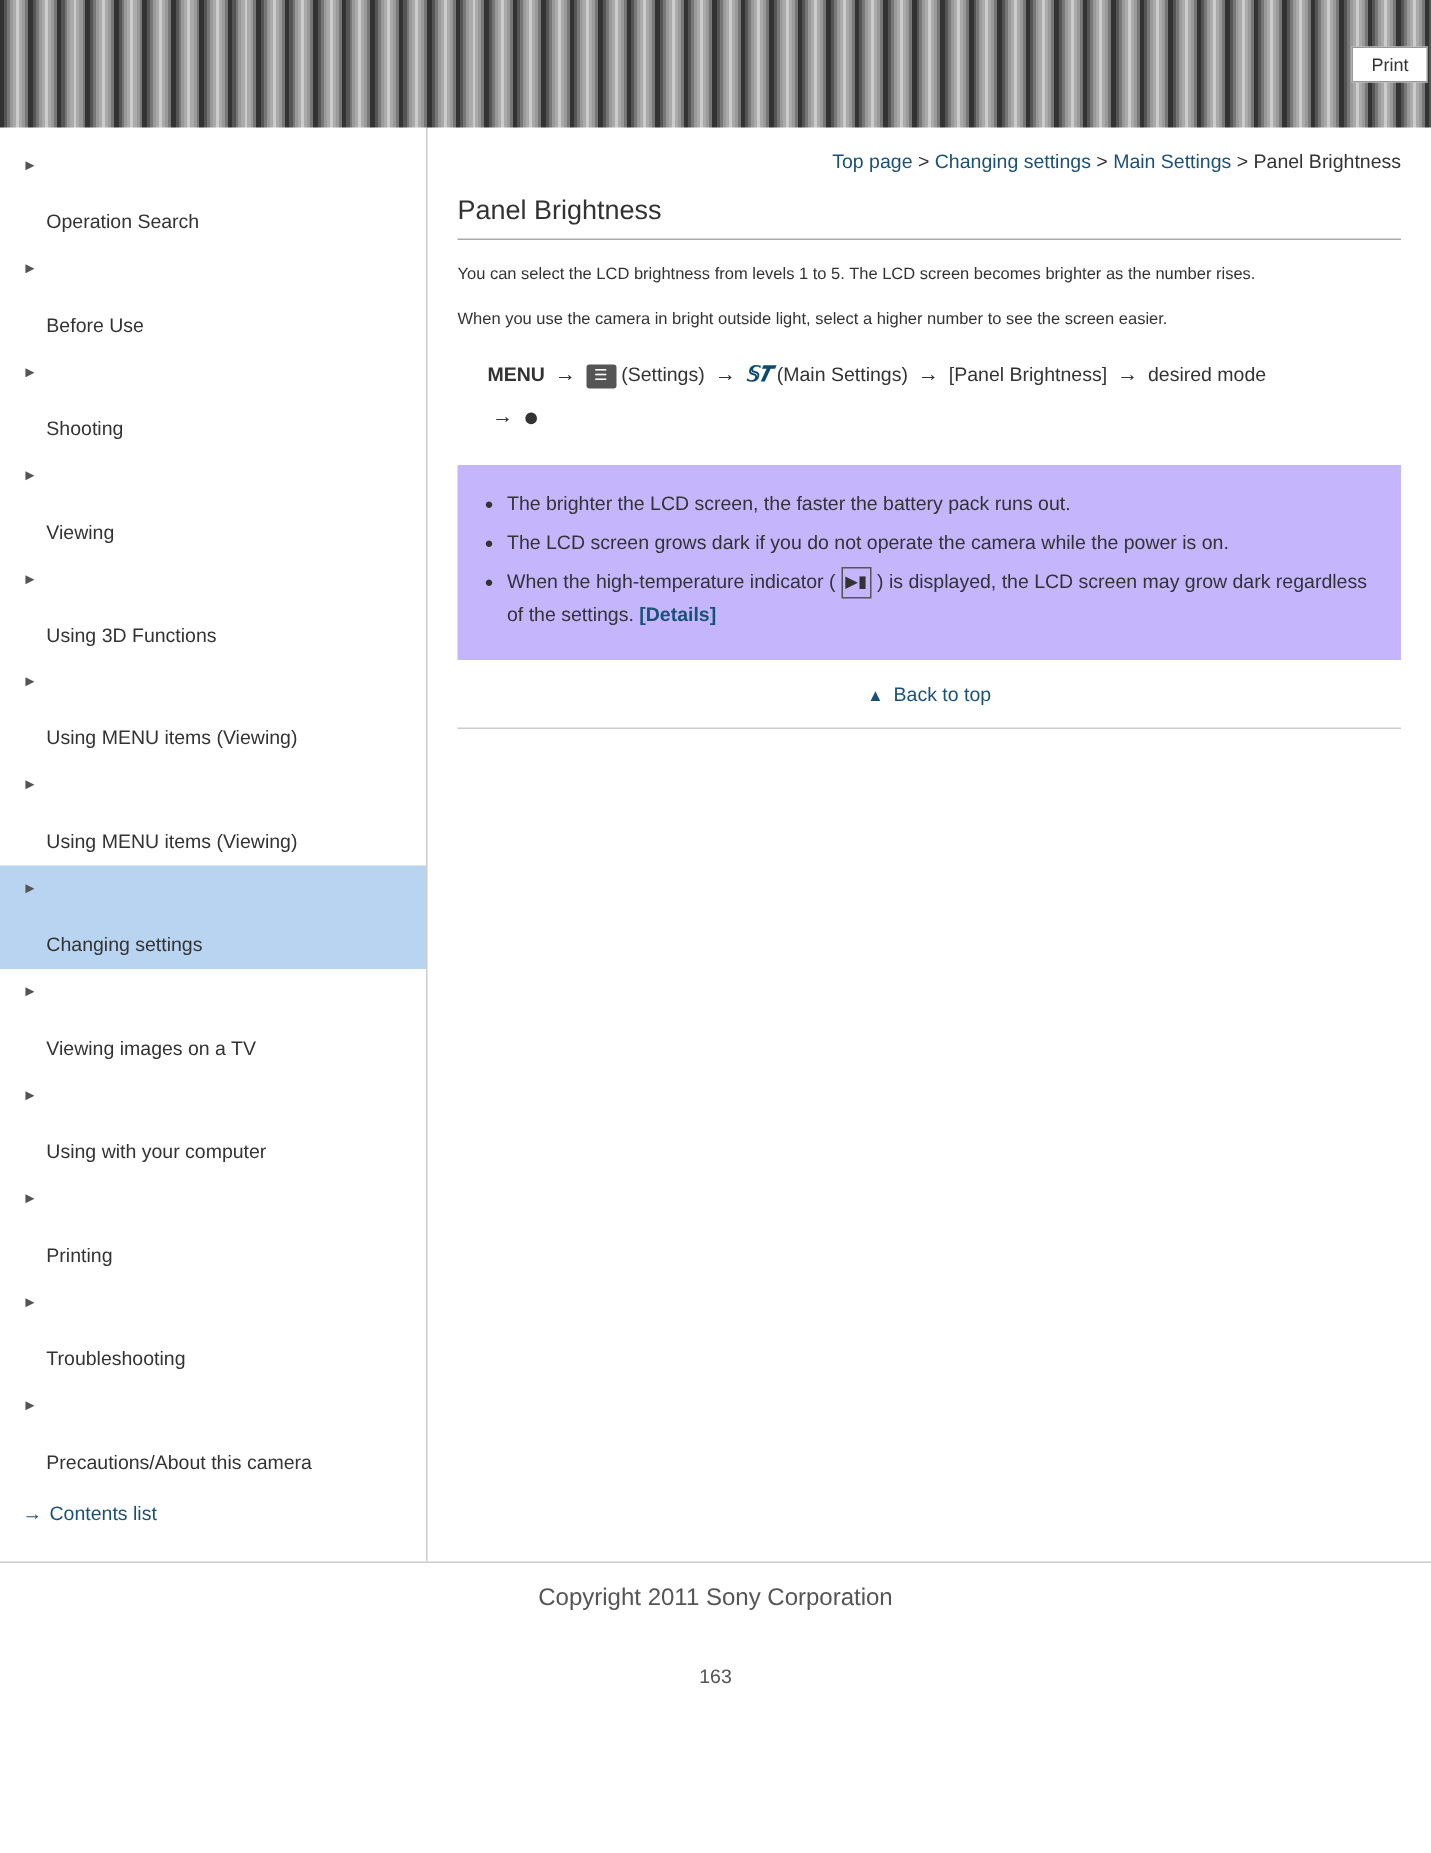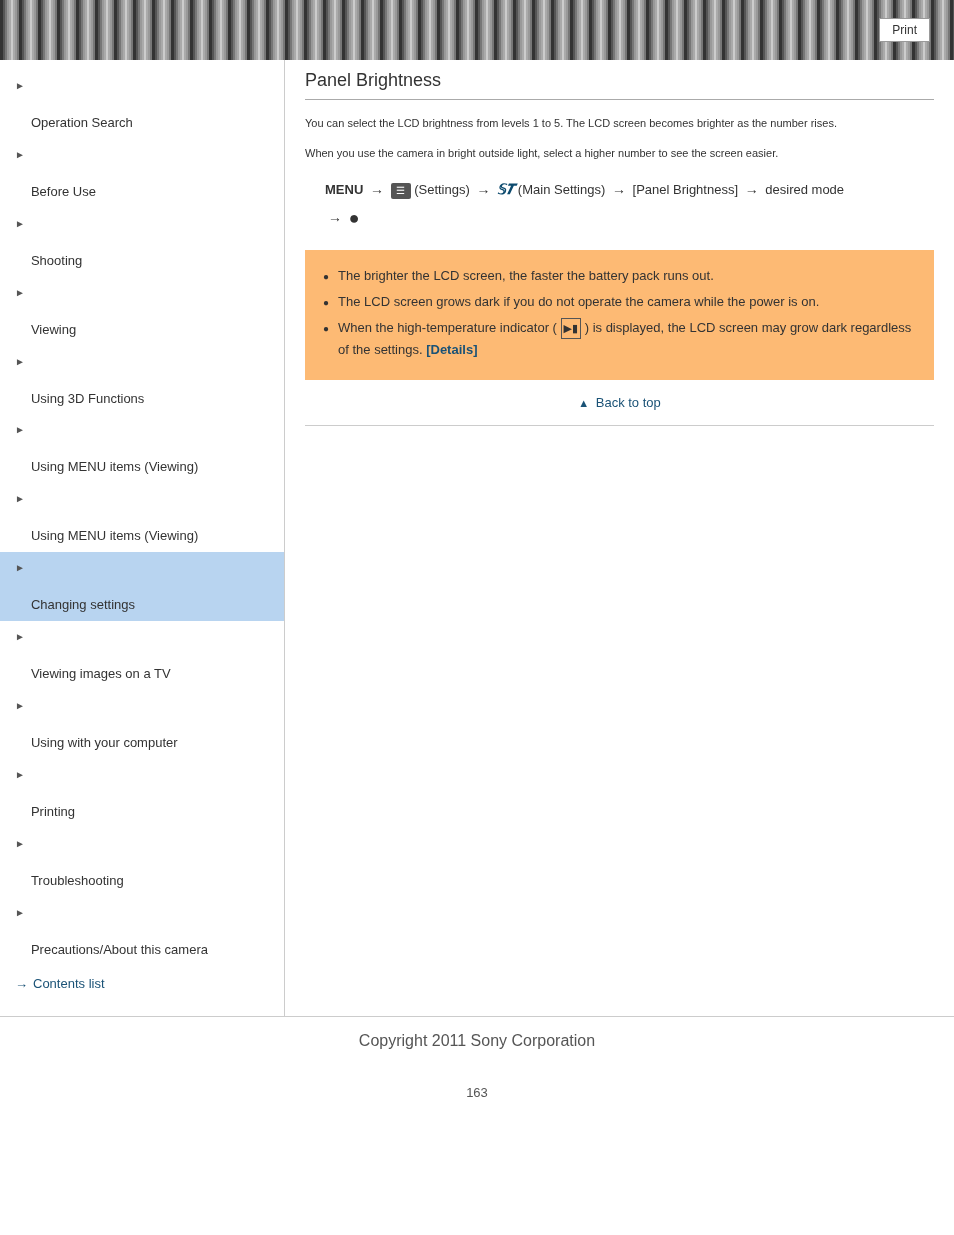--- a/index.html
+++ b/index.html
@@ -1,38 +1,38 @@
 <!DOCTYPE html>
 <html><head>
   <meta charset="utf-8">
   <style>
     * { margin: 0; padding: 0; box-sizing: border-box; }
     body { font-family: Arial, sans-serif; font-size: 13px; color: #333; background: #fff; width: 954px; }
 
     
     .header-bar {
       width: 100%;
-      height: 60px;
+      height: 85px;
       background: repeating-linear-gradient(
         90deg,
         #333 0px, #333 3px,
         #555 3px, #555 5px,
         #777 5px, #777 7px,
         #999 7px, #999 9px,
         #aaa 9px, #aaa 11px,
         #ccc 11px, #ccc 13px,
         #aaa 13px, #aaa 15px,
         #999 15px, #999 17px,
         #777 17px, #777 19px
       );
       position: relative;
       display: flex;
       align-items: center;
       justify-content: flex-end;
-      padding-right: 24px;
+      padding-right: 2px;
     }
 
     .print-button {
       background: #fff;
       border: 1px solid #999;
       padding: 4px 12px;
       font-size: 12px;
       cursor: pointer;
       color: #333;
     }
@@ -165,21 +165,21 @@
       margin: 0 3px;
     }
 
     .bullet-dot {
       font-size: 18px;
       vertical-align: middle;
     }
 
     
     .note-box {
-      background: #fdba74;
+      background: #c4b5fd;
       border: none;
       padding: 15px 18px;
       margin: 15px 0;
       font-size: 13px;
       line-height: 1.7;
     }
 
     .note-box ul {
       list-style: none;
       padding: 0;
@@ -312,20 +312,29 @@
       </div>
 
     <div class="contents-list-link">
       <span class="arrow-right">→</span>
       <span>Contents list</span>
     </div>
   </div>
 
   <div class="content-area">
 
+    <div class="breadcrumb">
+      <a>Top page</a>
+      <span> &gt; </span>
+      <a>Changing settings</a>
+      <span> &gt; </span>
+      <a>Main Settings</a>
+      <span> &gt; </span>
+      <span>Panel Brightness</span>
+    </div>
 
     <h1 class="page-title">Panel Brightness</h1>
 
     <p class="content-text">You can select the LCD brightness from levels 1 to 5. The LCD screen becomes brighter as the number rises.</p>
     <p class="content-text">When you use the camera in bright outside light, select a higher number to see the screen easier.</p>
 
     <div class="menu-path">
       <span><strong>MENU</strong></span>
       <span class="arrow-right-sym">→</span>
       <span class="icon-settings">☰</span>

